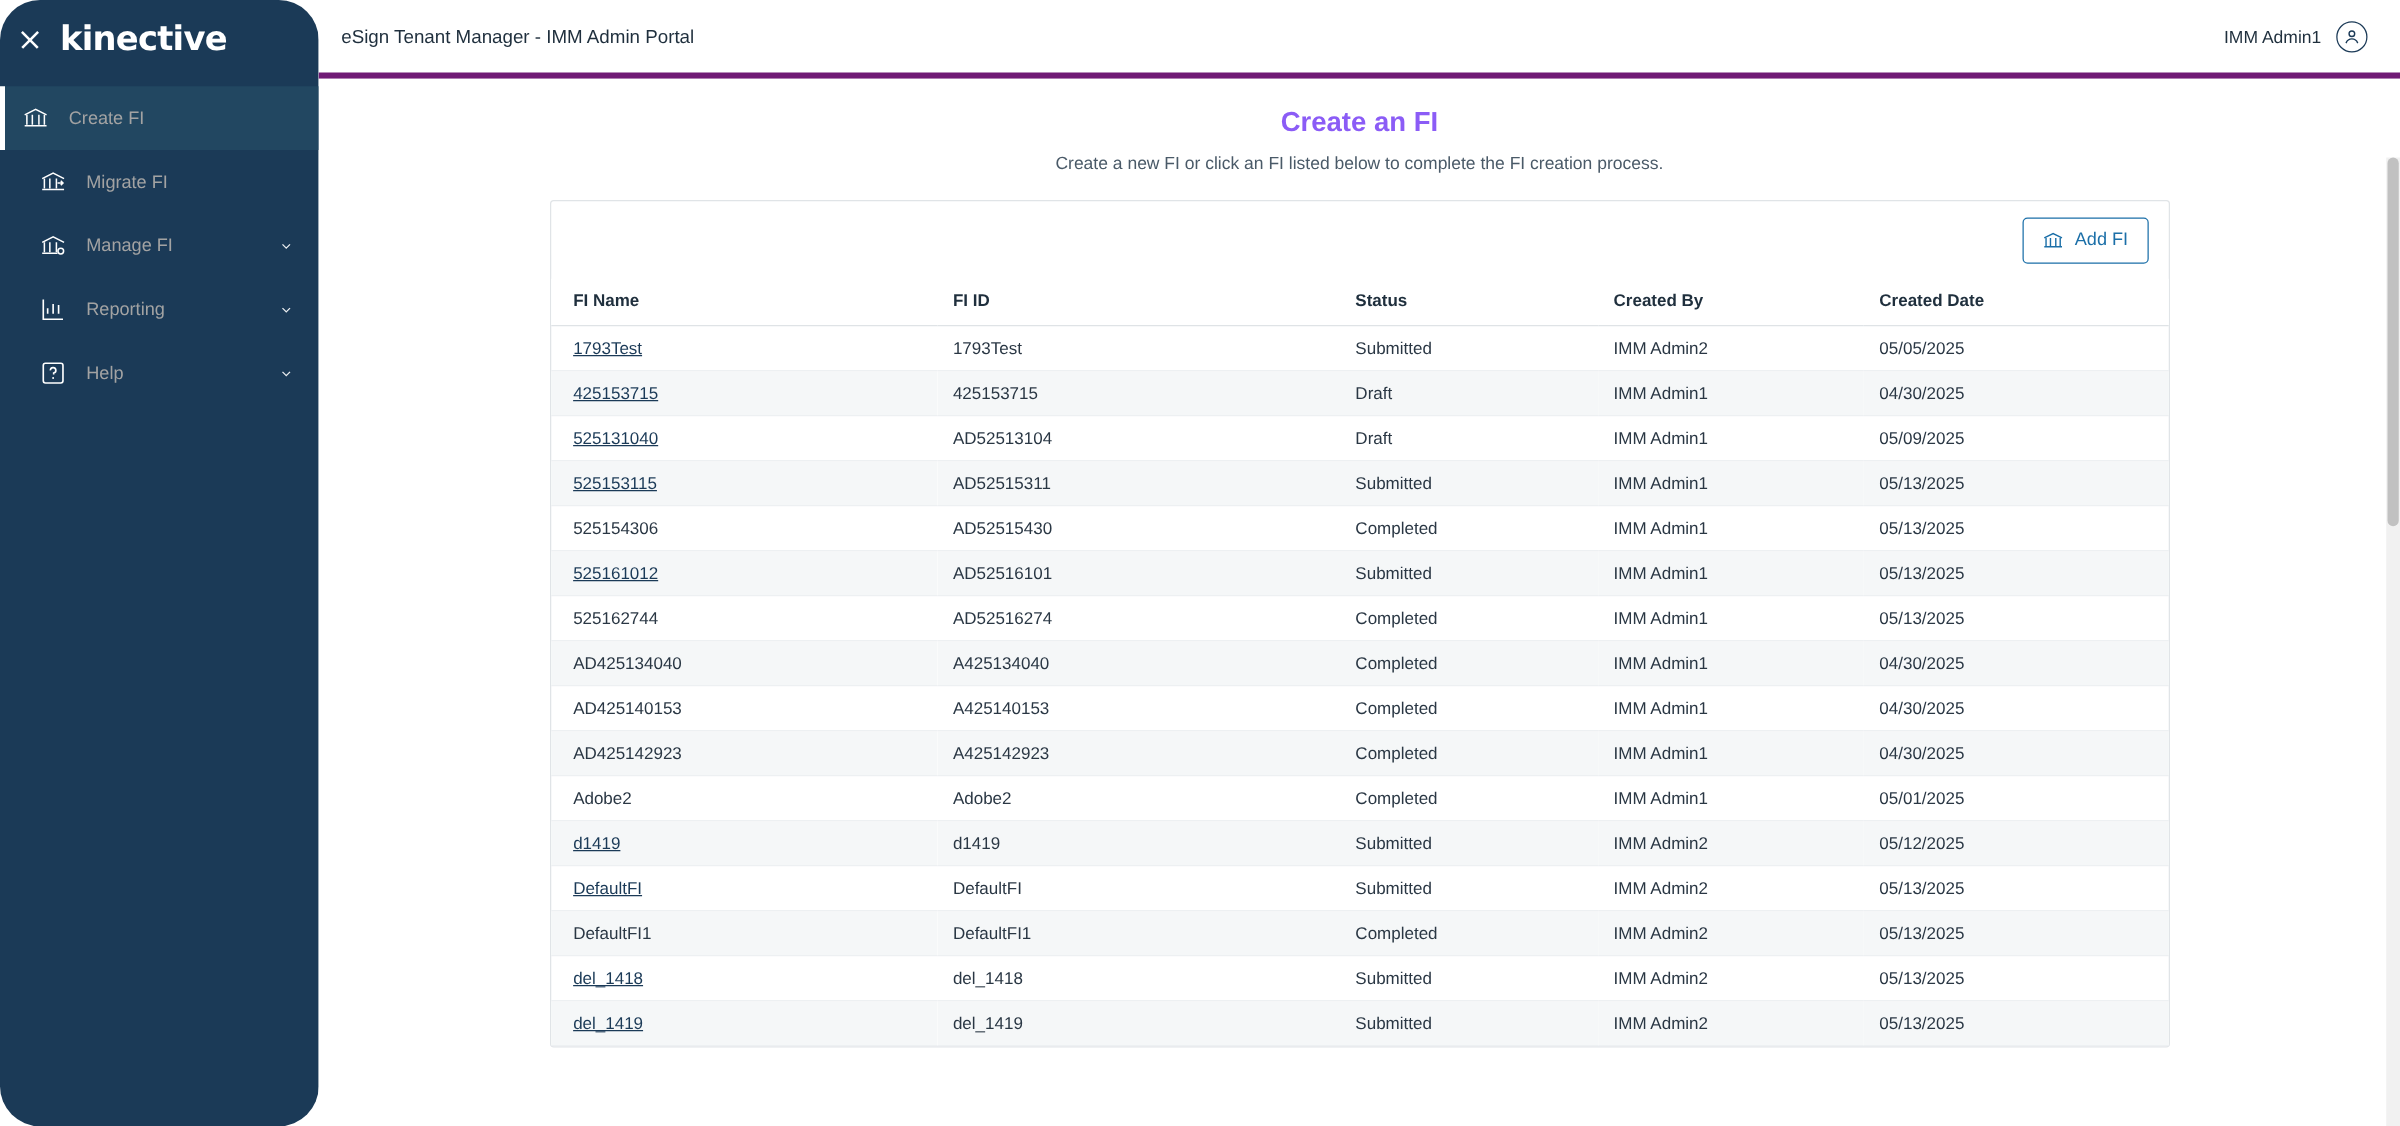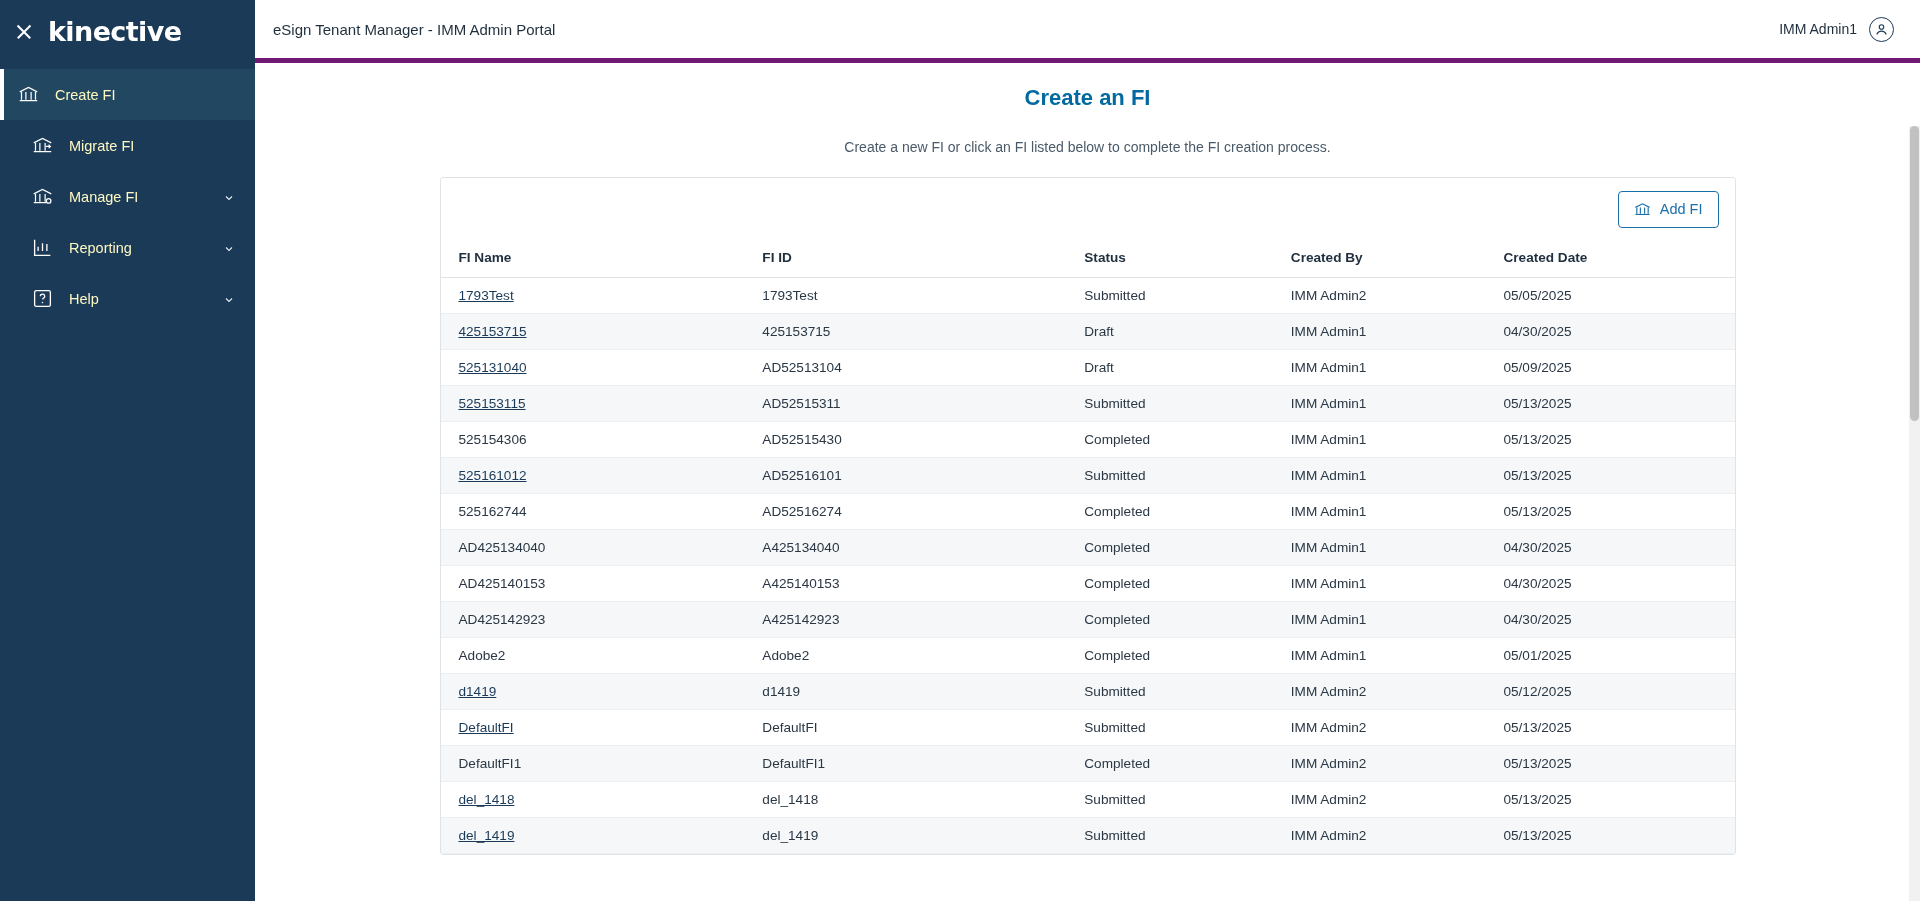--- a/index.html
+++ b/index.html
@@ -17,20 +17,21 @@
   }
 
   
   .sidebar {
     width: 255px;
     min-width: 255px;
     background: #1b3a57;
     color: #ffffff;
     display: flex;
     flex-direction: column;
+    border-radius: 32px;
   }
   .sidebar-top {
     height: 63px;
     display: flex;
     align-items: center;
     padding: 0 14px;
     gap: 14px;
   }
   .close-x {
     width: 20px; height: 20px;
@@ -56,21 +57,21 @@
   }
   .nav { margin-top: 6px; }
   .nav-item {
     height: 51px;
     display: flex;
     align-items: center;
     padding: 0 20px 0 32px;
     gap: 16px;
     cursor: pointer;
     font-size: 14.5px;
-    color: #fef9c3;
+    color: #a3a3a3;
     position: relative;
   }
   .nav-item.active {
     background: #224761;
     border-left: 4px solid #ffffff;
     padding-left: 14px;
   }
   .nav-item .label { flex: 1 1 auto; }
   .nav-icon {
     width: 21px; height: 21px;
@@ -130,22 +131,22 @@
     flex: 1 1 auto;
     overflow: hidden;
     background: #ffffff;
     padding-top: 22px;
     position: relative;
   }
   .page-title {
     text-align: center;
     font-size: 22px;
     font-weight: bold;
-    color: #0369a1;
-    margin: 0 0 28px 0;
+    color: #8b5cf6;
+    margin: 0 0 11px 0;
   }
   .page-sub {
     text-align: center;
     font-size: 14px;
     color: #4a5a68;
     margin-bottom: 22px;
   }
 
   .card {
     width: 1296px;

